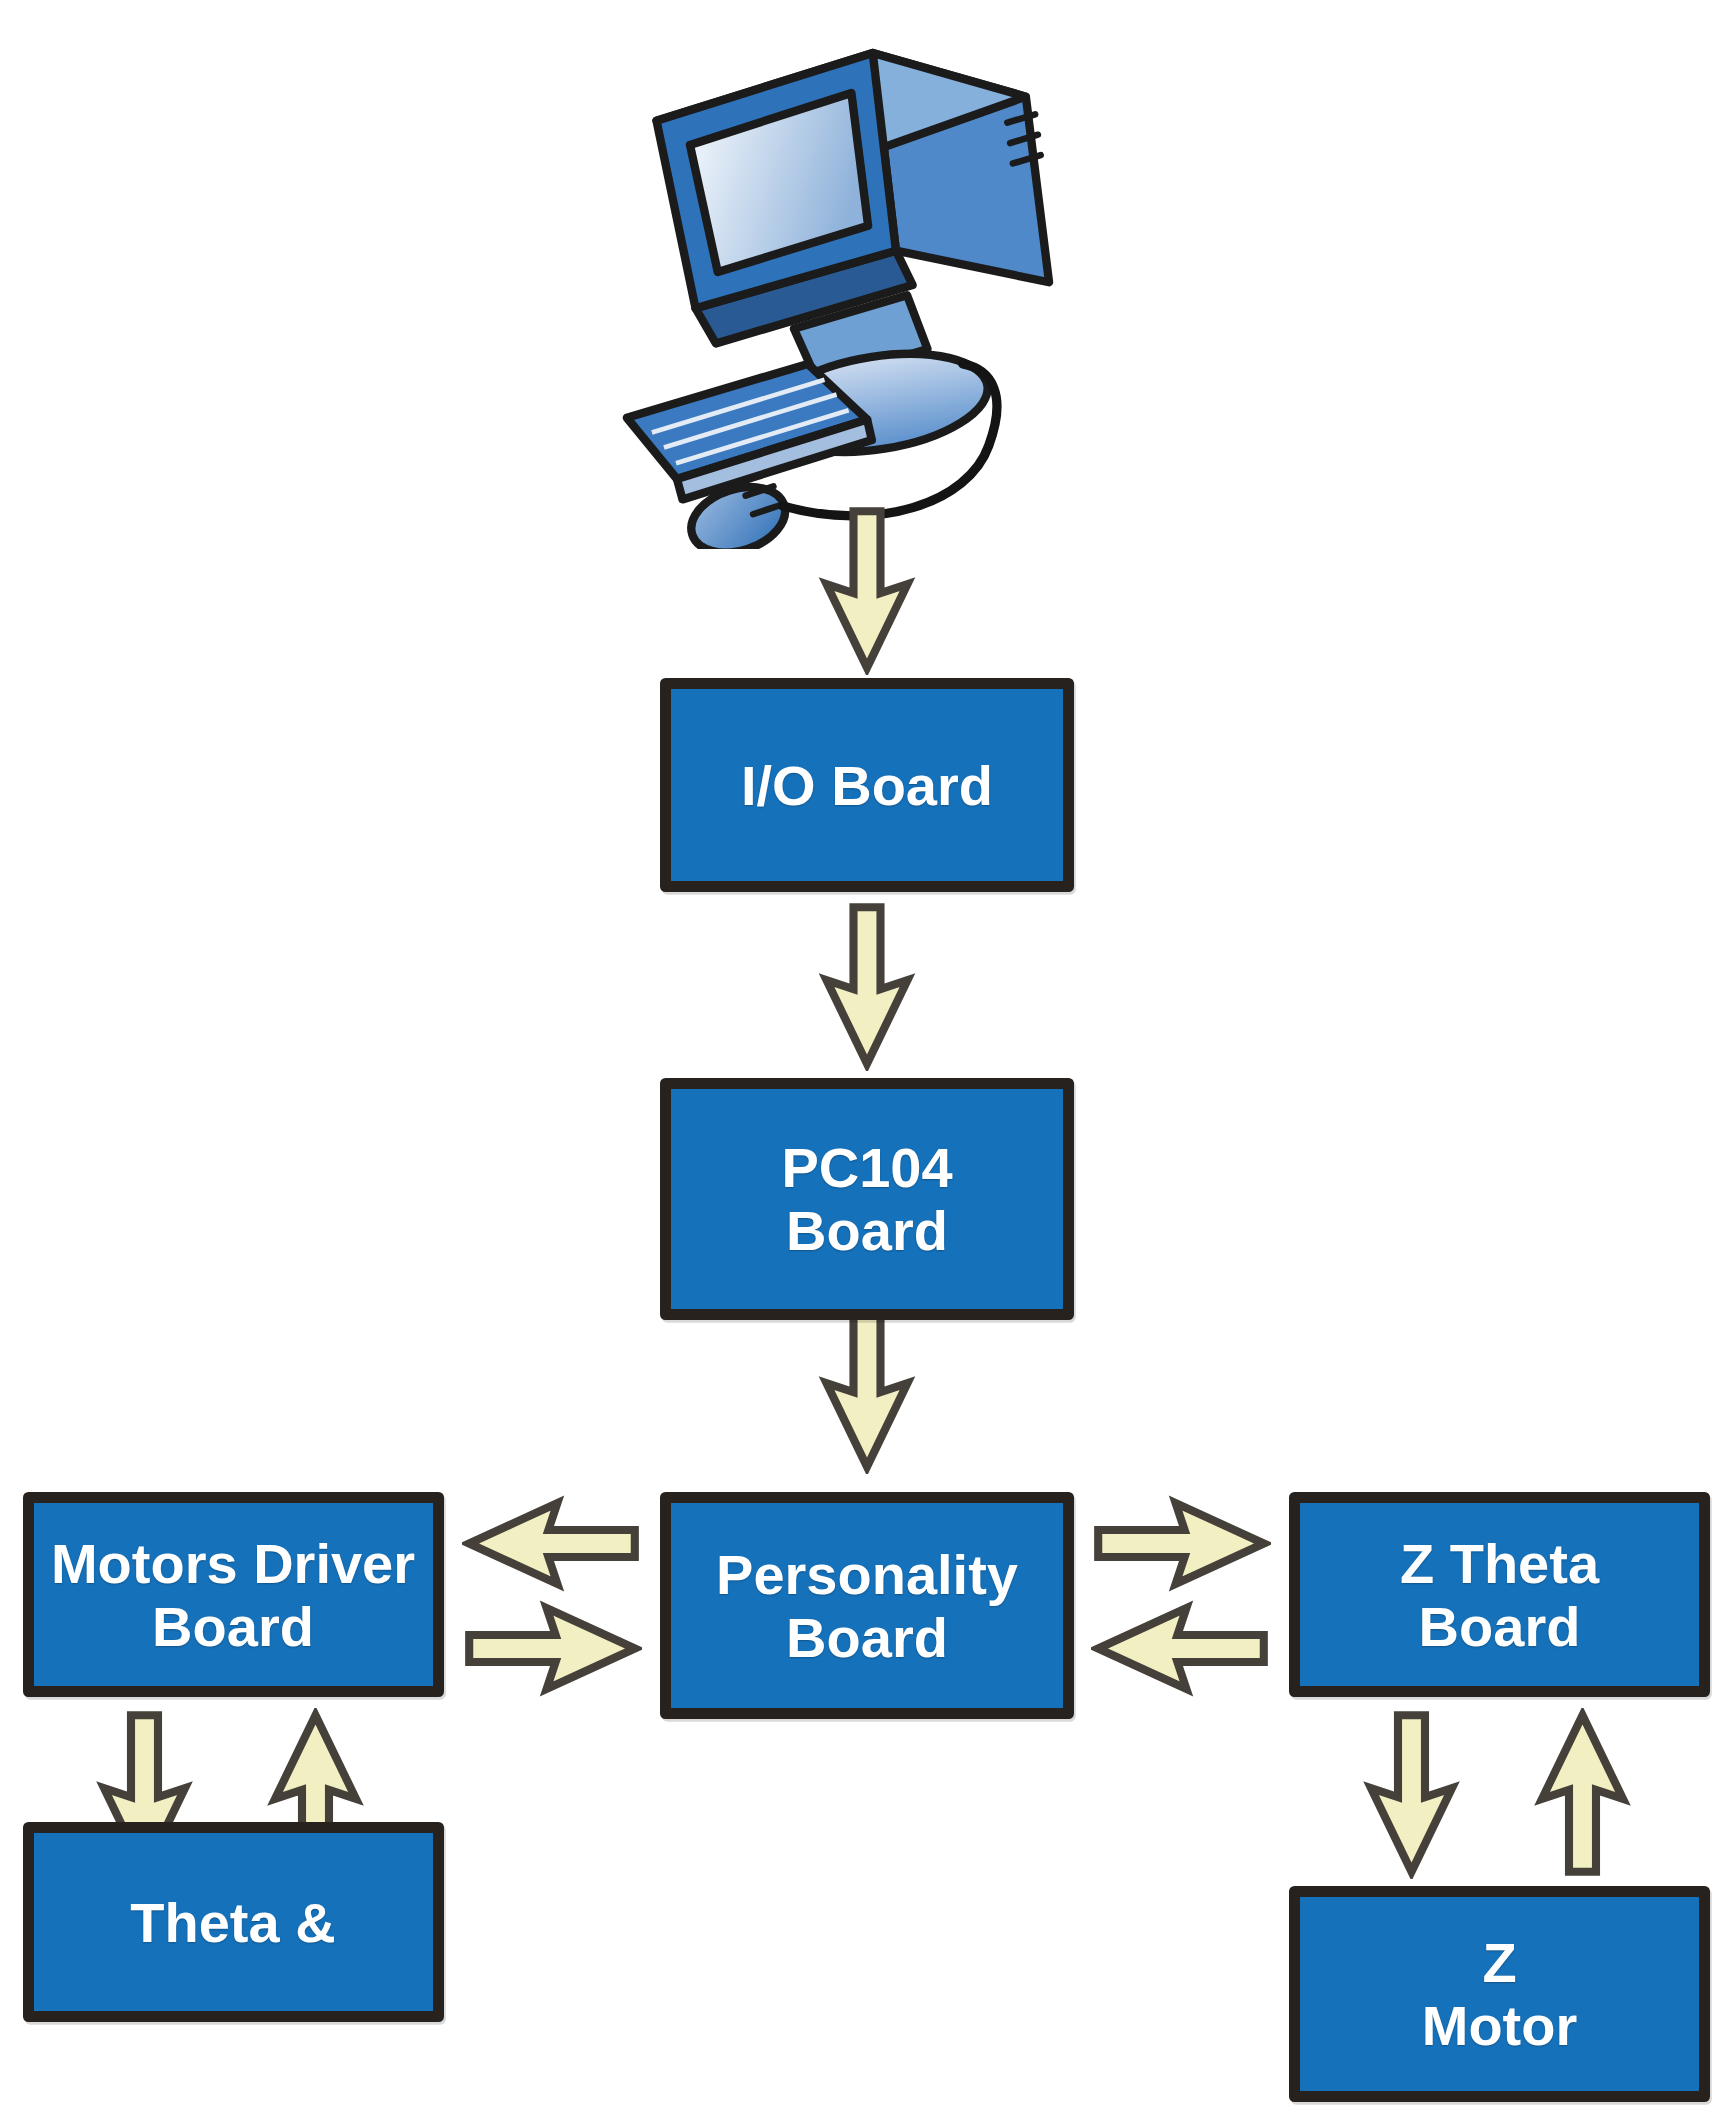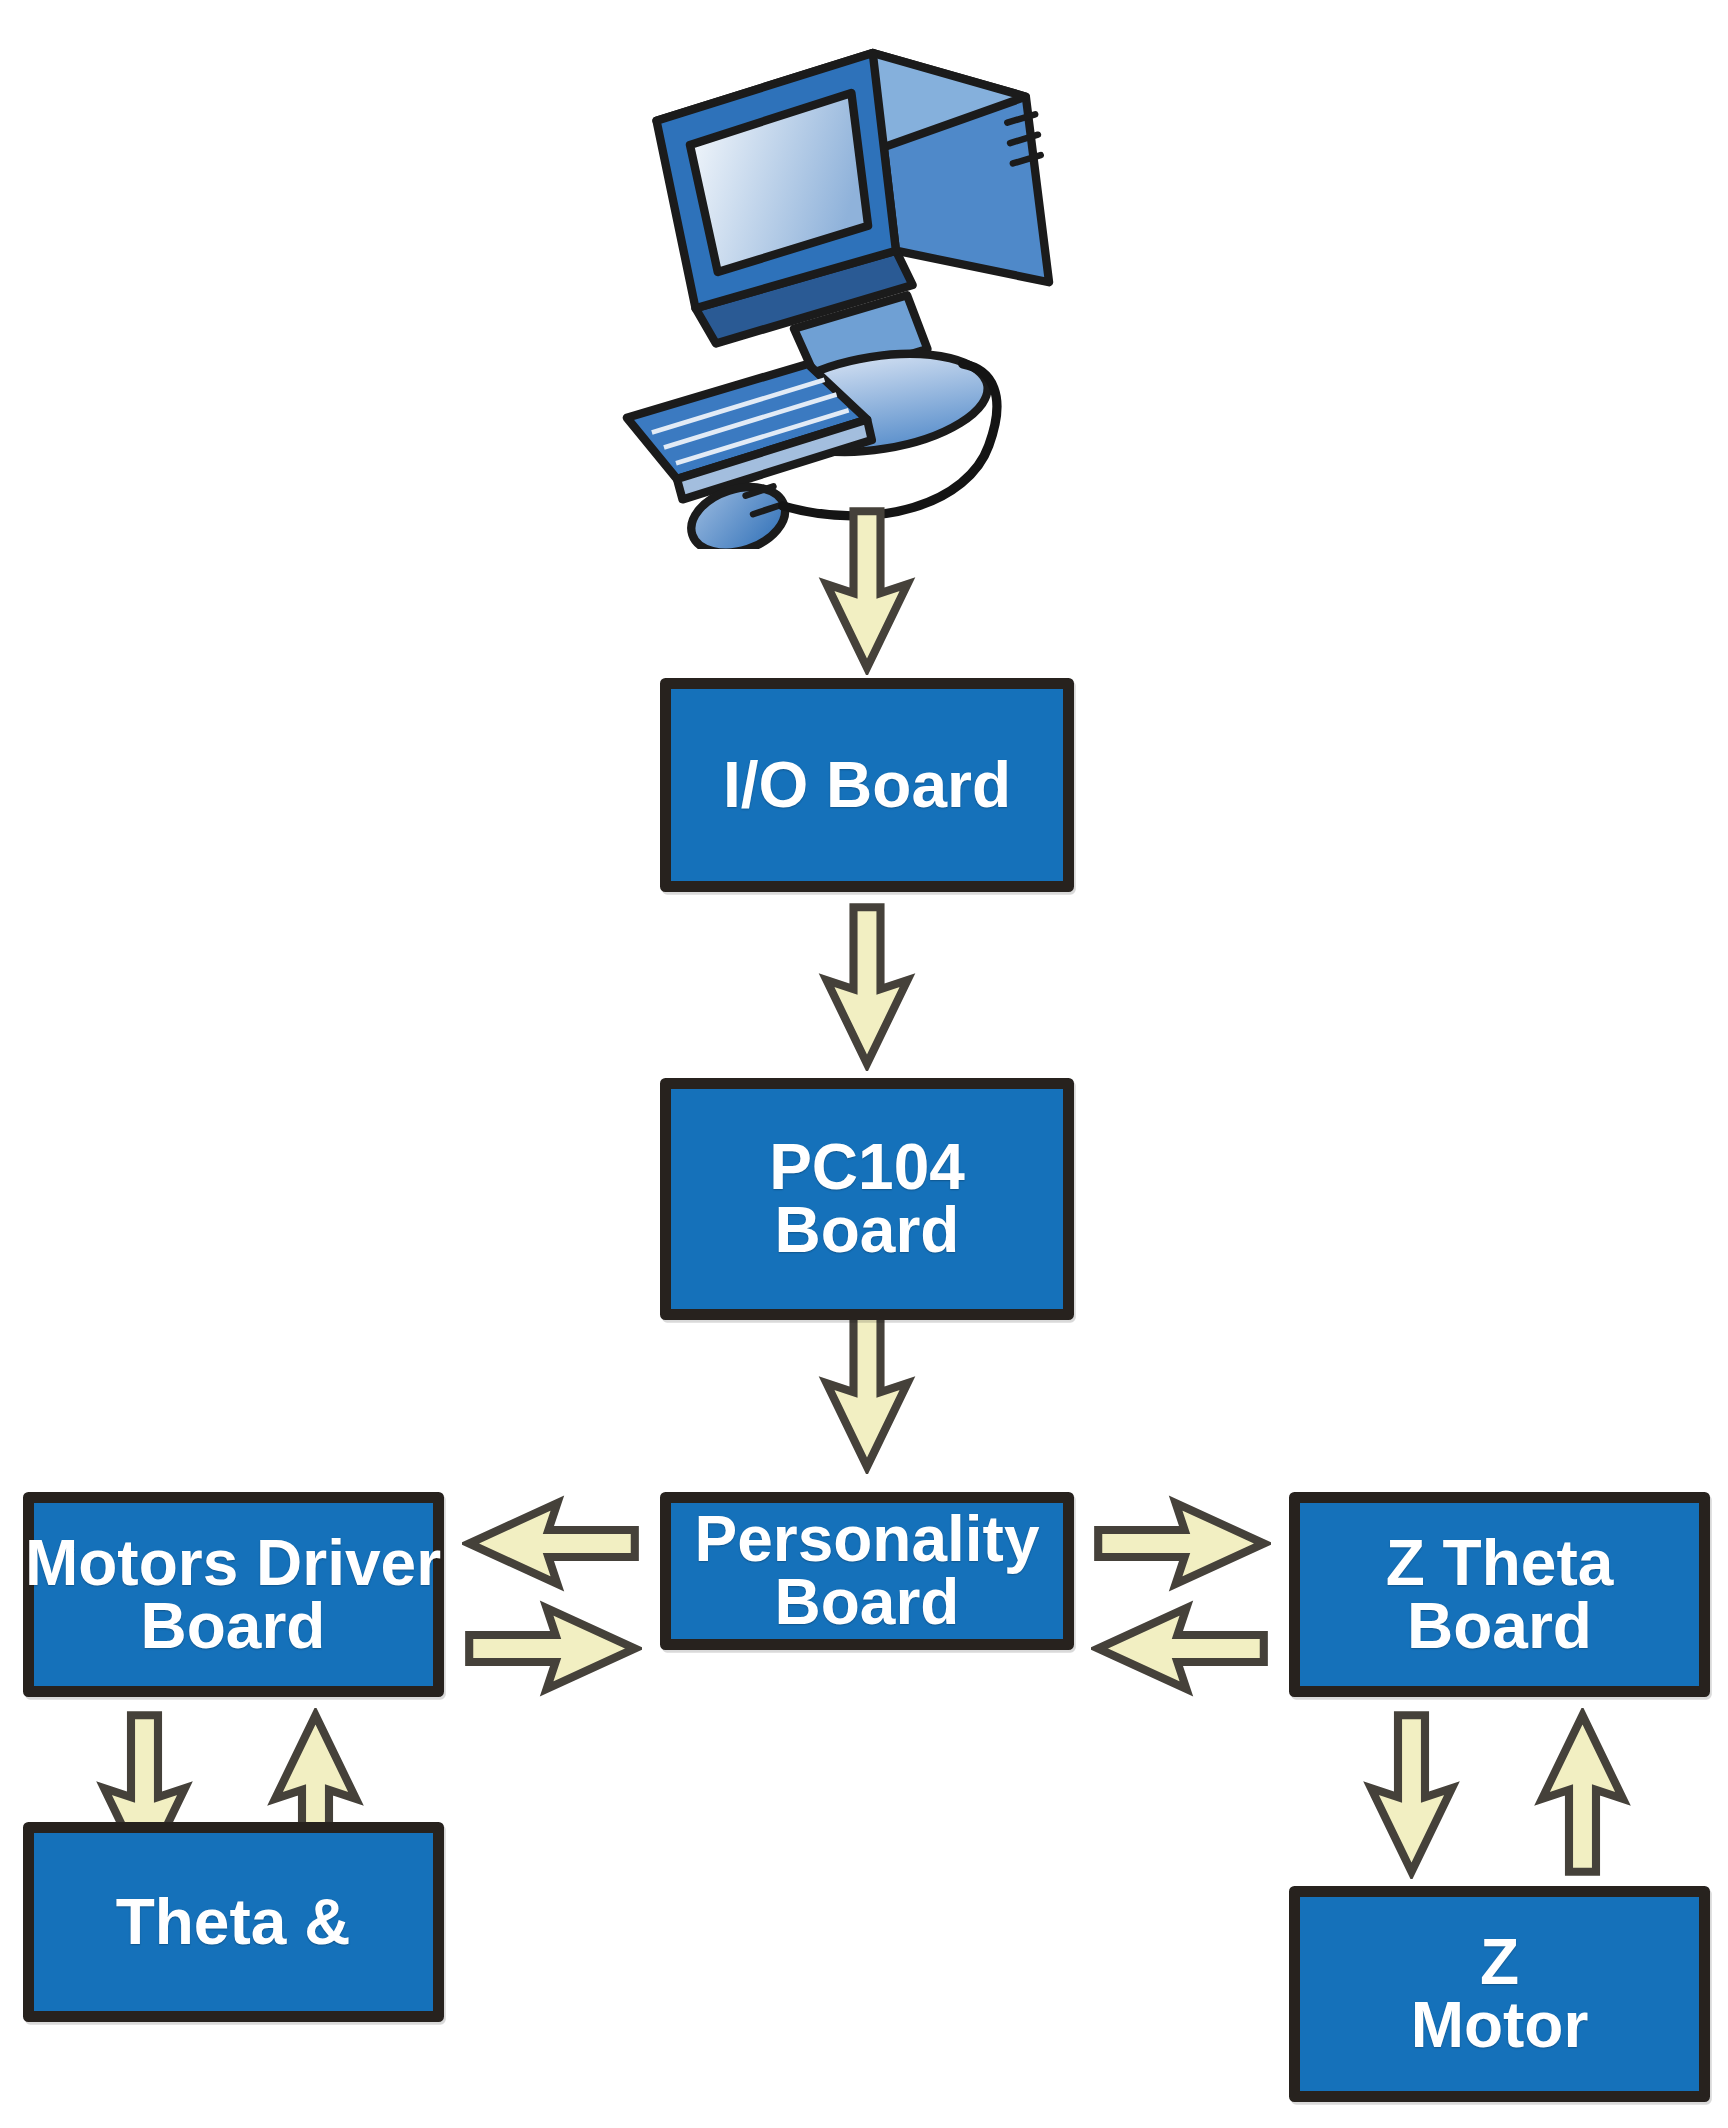--- a/index.html
+++ b/index.html
@@ -27,21 +27,21 @@
     display:flex;
     flex-direction:column;
     align-items:center;
     justify-content:center;
     text-align:center;
     box-shadow:1.8px 2.7px 0 rgba(0,0,0,0.15);
   }
   .node .line{
     color:var(--box-text);
     font-weight:bold;
-    font-size:64px;
+    font-size:56px;
     line-height:63px;
     letter-spacing:0px;
     text-shadow:0 0.9px 1.8px rgba(0,0,0,0.25);
     white-space:nowrap;
   }
   .arrow{position:absolute;}
   .arrow svg{display:block;width:100%;height:100%;}
   #computer-icon{position:absolute;left:599px;top:1.8px;width:464px;height:529px;}
 </style>
 </head>
@@ -160,21 +160,21 @@
   <div class="node" style="left:660px;top:1078px;width:414px;height:242px">
     <span class="line">PC104</span>
     <span class="line">Board</span>
   </div>
 
   <div class="node" style="left:22.5px;top:1492px;width:421px;height:205px">
     <span class="line">Motors Driver</span>
     <span class="line">Board</span>
   </div>
 
-  <div class="node" style="left:660px;top:1492px;width:414px;height:158px">
+  <div class="node" style="left:660px;top:1492px;width:414px;height:227px">
     <span class="line">Personality</span>
     <span class="line">Board</span>
   </div>
 
   <div class="node" style="left:1289px;top:1492px;width:421px;height:205px">
     <span class="line">Z Theta</span>
     <span class="line">Board</span>
   </div>
 
   <div class="node" style="left:22.5px;top:1822px;width:421px;height:200px">

